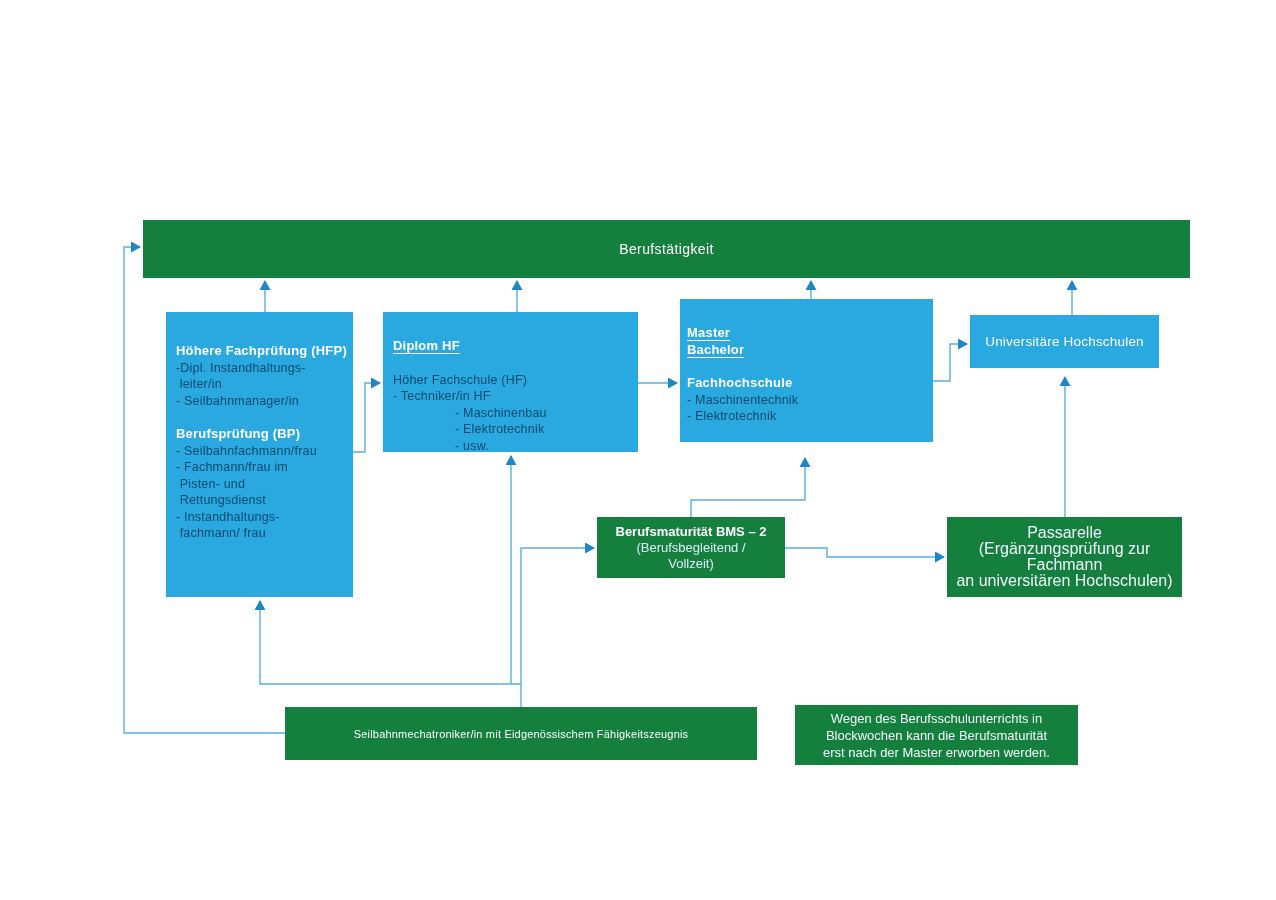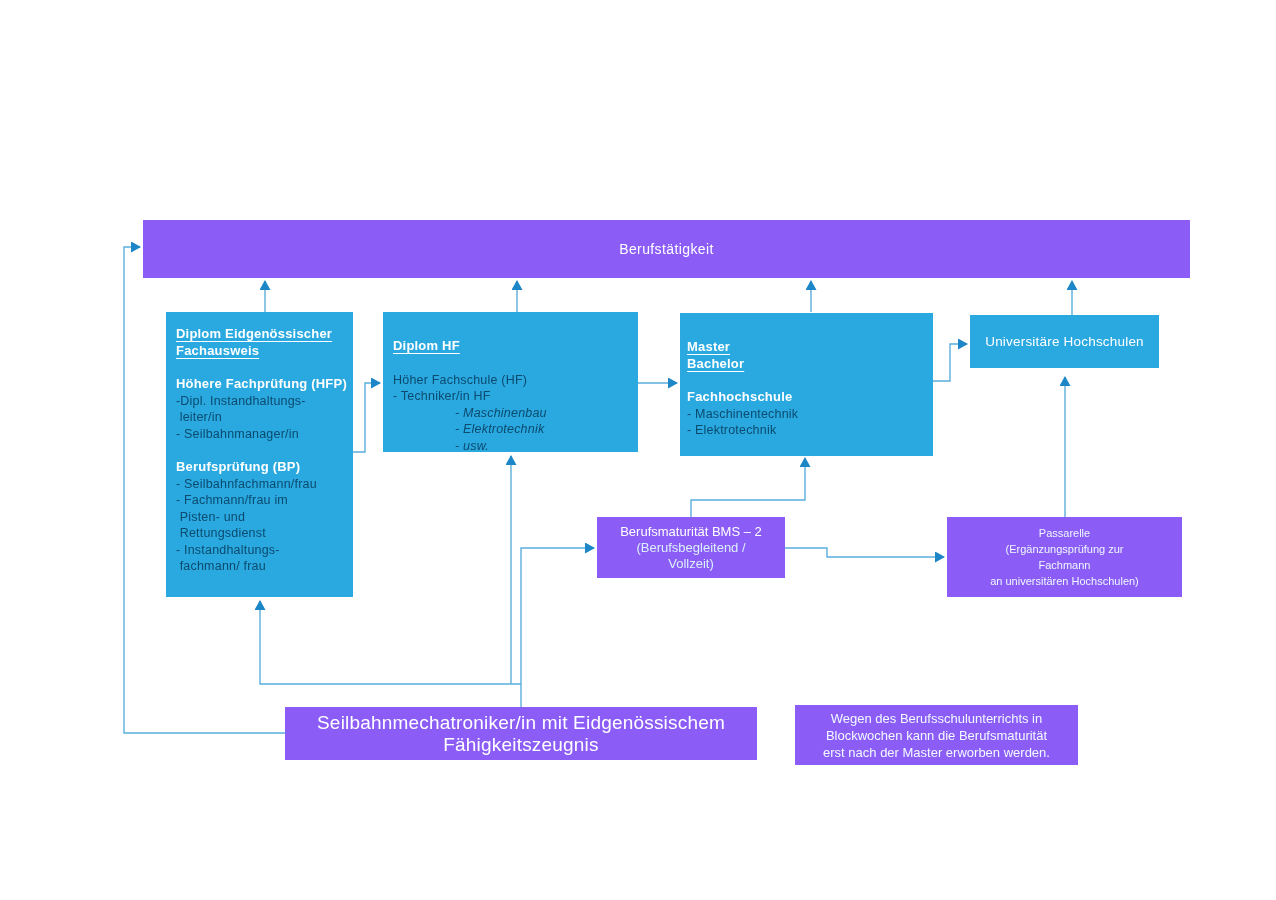--- a/index.html
+++ b/index.html
@@ -2,47 +2,47 @@
 <html><head>
 <meta charset="utf-8">
 <style>
   html,body{margin:0;padding:0;}
   body{
     width:1276px;height:900px;position:relative;background:#ffffff;
     font-family:"Liberation Sans", sans-serif;overflow:hidden;
   }
   .box{position:absolute;box-sizing:border-box;color:#fff;}
   .light{background:#29a9e0;}
-  .dark{background:#8b5cf6;}
+  .dark{background:#15803d;}
   .center{display:flex;flex-direction:column;align-items:center;justify-content:center;text-align:center;}
   .u{text-decoration:underline;text-underline-offset:3px;}
   .title{font-size:13px;font-weight:bold;line-height:16.5px;letter-spacing:.2px;color:#ffffff;}
   .hd{font-size:13px;font-weight:bold;line-height:16.5px;letter-spacing:.2px;color:#ffffff;}
   .it{font-size:12.5px;line-height:16.5px;letter-spacing:.2px;color:#0c4a6e;white-space:pre-wrap;}
   .gap{height:17px;}
-  .sub{margin-left:62px;font-style:italic;}
+  .sub{margin-left:62px;}
 
   #bar{left:143px;top:220px;width:1047px;height:58px;}
   #bar .lbl{font-size:14px;letter-spacing:.4px;}
 
   #fachausweis{left:166px;top:312px;width:187px;height:285px;padding:14px 6px 0 10px;}
   #diplomhf{left:383px;top:312px;width:255px;height:140px;padding:26px 8px 0 10px;}
-  #master{left:680px;top:313px;width:253px;height:143px;padding:26px 8px 0 7px;}
+  #master{left:680px;top:299px;width:253px;height:143px;padding:26px 8px 0 7px;}
   #uh{left:970px;top:315px;width:189px;height:53px;}
   #uh .lbl{font-size:13.5px;letter-spacing:.2px;}
 
   #bms{left:597px;top:517px;width:188px;height:61px;padding:5px 4px;}
-  #bms .l0{font-size:13px;font-weight:normal;line-height:16px;}
+  #bms .l0{font-size:13px;font-weight:bold;line-height:16px;}
   #bms .ln{font-size:13px;line-height:16px;color:#dcf0fb;}
 
   #passarelle{left:947px;top:517px;width:235px;height:80px;padding:4px 2px;}
-  #passarelle .ln{font-size:11px;line-height:16px;color:#eef8fe;}
+  #passarelle .ln{font-size:16px;line-height:16px;color:#eef8fe;}
 
   #seilbahn{left:285px;top:707px;width:472px;height:53px;}
-  #seilbahn .lbl{font-size:19px;letter-spacing:.2px;}
+  #seilbahn .lbl{font-size:11px;letter-spacing:.2px;}
 
   #note{left:795px;top:705px;width:283px;height:60px;padding:8px;}
   #note .ln{font-size:13px;line-height:17px;color:#f2faff;}
 
   #connectors{position:absolute;left:0;top:0;pointer-events:none;}
   .cline{stroke:#5aaedd;stroke-width:1.4;fill:none;}
 </style>
 </head>
 <body>
 
@@ -66,21 +66,20 @@
   <path class="cline" marker-end="url(#arr)" d="M511,684 L511,456"></path>
   <path class="cline" marker-end="url(#arr)" d="M785,548 L827,548 L827,557 L944,557"></path>
   <path class="cline" marker-end="url(#arr)" d="M1065,517 L1065,377"></path>
 </svg>
 
 <div id="bar" class="box dark center">
   <div class="lbl">Berufstätigkeit</div>
 </div>
 
 <div id="fachausweis" class="box light">
-  <div class="title u">Diplom Eidgenössischer Fachausweis</div>
   <div class="gap"></div>
   <div class="hd">Höhere Fachprüfung (HFP)</div>
   <div class="it">-Dipl. Instandhaltungs-</div>
   <div class="it"> leiter/in</div>
   <div class="it">- Seilbahnmanager/in</div>
   <div class="gap"></div>
   <div class="hd">Berufsprüfung (BP)</div>
   <div class="it">- Seilbahnfachmann/frau</div>
   <div class="it">- Fachmann/frau im</div>
   <div class="it"> Pisten- und</div>

